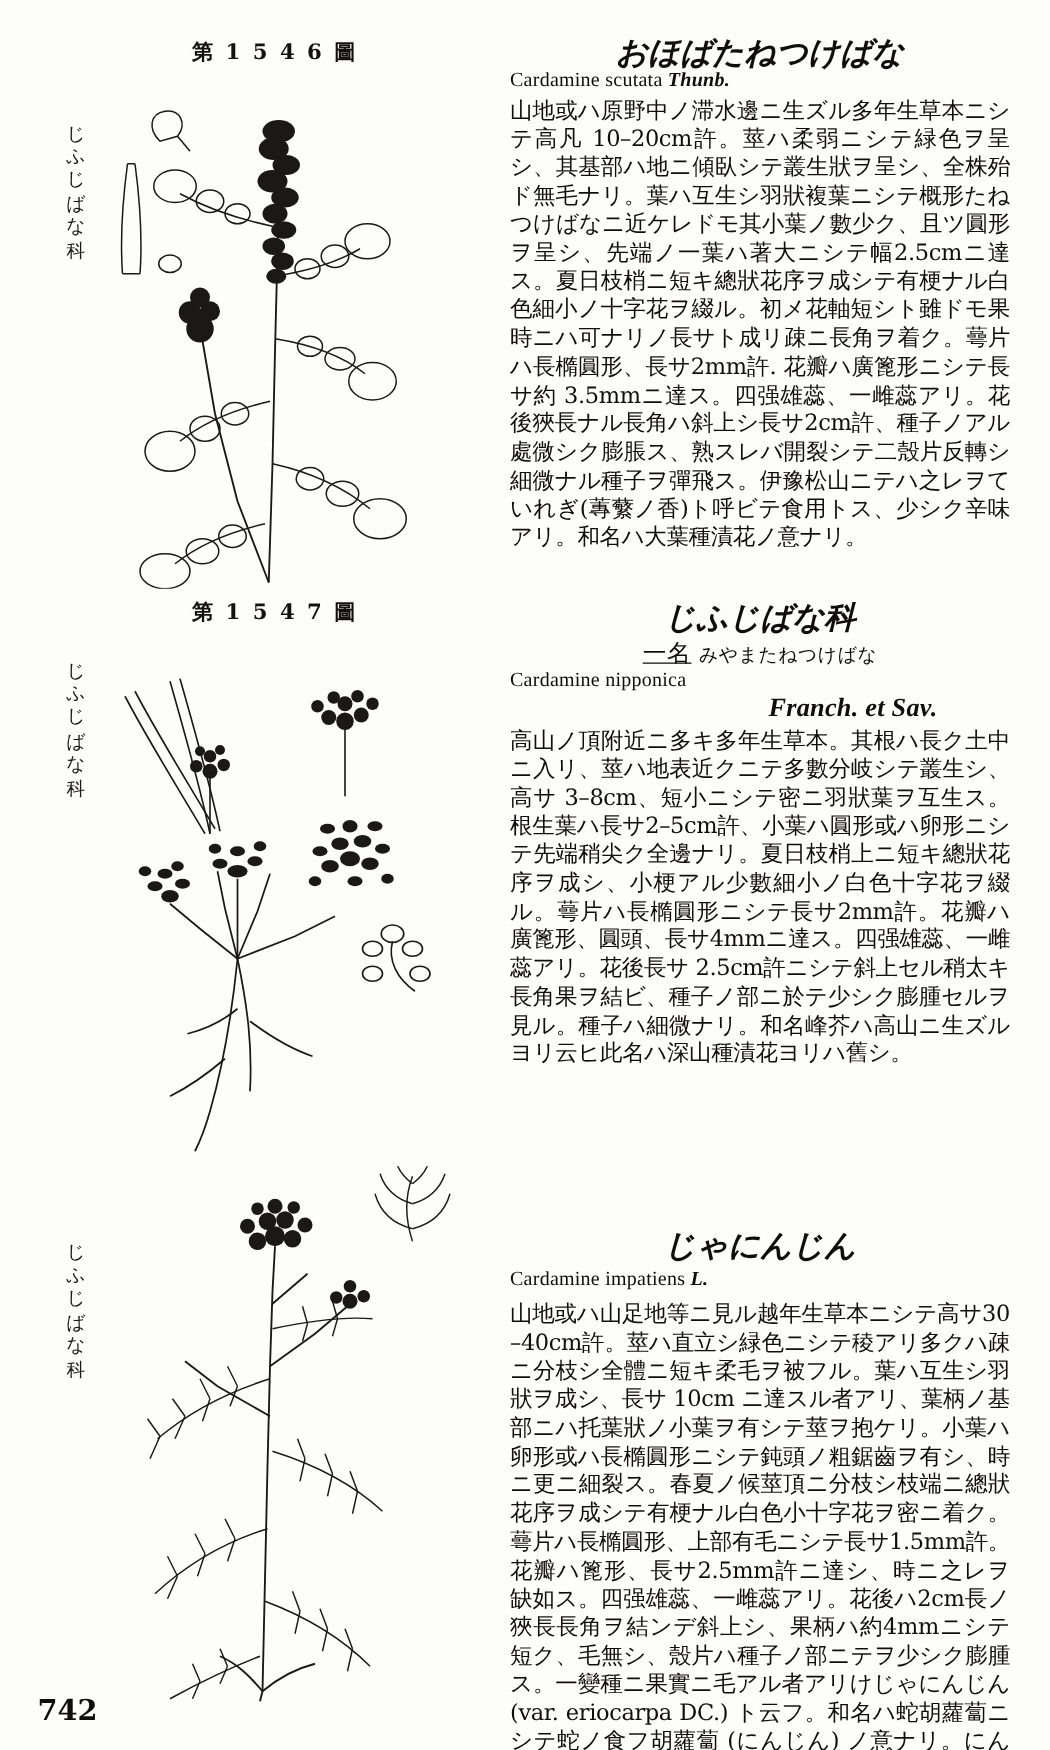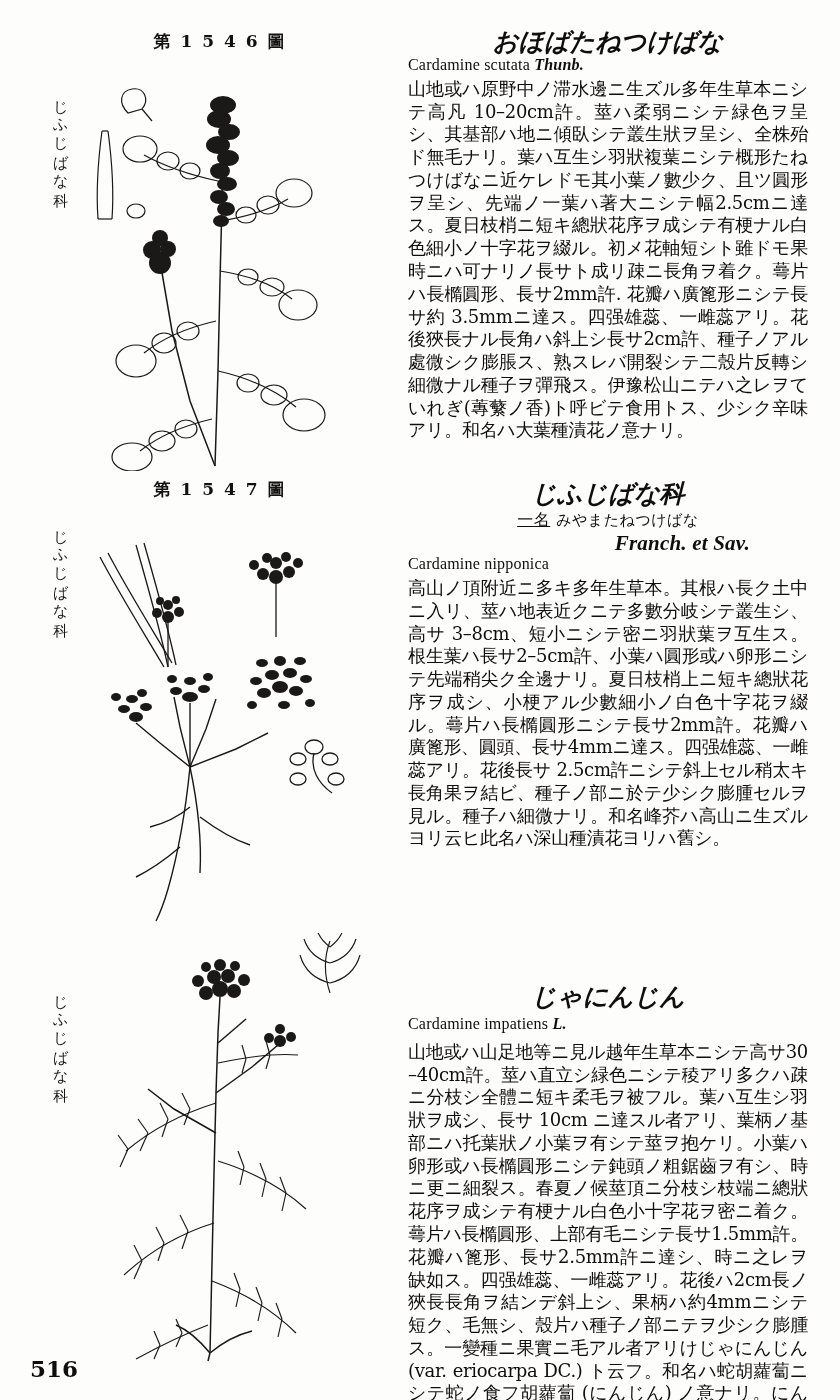--- a/index.html
+++ b/index.html
@@ -66,21 +66,21 @@
     font-style: italic;
   }
   .alt-line {
     font-size: 15px;
     text-align: center;
     font-family: "DejaVu Serif", serif;
     letter-spacing: 0.5px;
     margin-top: 2px;
   }
   .alt-line .ichimei {
-    font-size: 16px;
+    font-size: 19px;
     margin-right: 6px;
     text-decoration: underline;
   }
   .sci-name {
     font-size: 16px;
     font-family: "Liberation Serif", serif;
     letter-spacing: 0.2px;
     line-height: 1.15;
   }
   .sci-auth {
@@ -313,24 +313,24 @@
           </g>
         </svg>
       </div>
     </div>
 
     <div class="txt-col" style="left:408px;top:10px;width:400px;">
       <div class="jp-name slant">じふじばな科</div>
       <div class="alt-line">
         <span class="ichimei">一名</span><span>みやまたねつけばな</span>
       </div>
-      <div class="sci-name sci-auth" style="text-align:right;padding-right:58px;font-size:21px;">Franch. et Sav.</div>
       <div class="sci-name">
         <span>Cardamine nipponica</span>
       </div>
+      <div class="sci-name sci-auth" style="text-align:right;padding-right:58px;font-size:21px;">Franch. et Sav.</div>
       <div class="body-text">高山ノ頂附近ニ多キ多年生草本。其根ハ長ク土中ニ入リ、莖ハ地表近クニテ多數分岐シテ叢生シ、高サ 3–8cm、短小ニシテ密ニ羽狀葉ヲ互生ス。根生葉ハ長サ2–5cm許、小葉ハ圓形或ハ卵形ニシテ先端稍尖ク全邊ナリ。夏日枝梢上ニ短キ總狀花序ヲ成シ、小梗アル少數細小ノ白色十字花ヲ綴ル。蕚片ハ長橢圓形ニシテ長サ2mm許。花瓣ハ廣篦形、圓頭、長サ4mmニ達ス。四强雄蕊、一雌蕊アリ。花後長サ 2.5cm許ニシテ斜上セル稍太キ長角果ヲ結ビ、種子ノ部ニ於テ少シク膨腫セルヲ見ル。種子ハ細微ナリ。和名峰芥ハ高山ニ生ズルヨリ云ヒ此名ハ深山種漬花ヨリハ舊シ。</div>
     </div>
   </div>
 
   <div class="entry" style="left:0;top:915px;width:840px;height:470px;">
 
     <div class="fig-col" style="left:40px;top:0px;width:360px;">
       <div class="vert-label" style="left:12px;top:70px;">じふじばな科</div>
       <div class="fig-frame" style="left:0;top:18px;width:360px;height:430px;">
         <svg width="350" height="430" viewBox="0 0 350 430">
@@ -433,14 +433,14 @@
     <div class="txt-col" style="left:408px;top:68px;width:400px;">
       <div class="jp-name slant">じゃにんじん</div>
       <div class="sci-name" style="margin-top:4px;">
         <span>Cardamine impatiens</span>
         <span class="sci-auth">L.</span>
       </div>
       <div class="body-text" style="margin-top:8px;">山地或ハ山足地等ニ見ル越年生草本ニシテ高サ30–40cm許。莖ハ直立シ緑色ニシテ稜アリ多クハ疎ニ分枝シ全體ニ短キ柔毛ヲ被フル。葉ハ互生シ羽狀ヲ成シ、長サ 10cm ニ達スル者アリ、葉柄ノ基部ニハ托葉狀ノ小葉ヲ有シテ莖ヲ抱ケリ。小葉ハ卵形或ハ長橢圓形ニシテ鈍頭ノ粗鋸齒ヲ有シ、時ニ更ニ細裂ス。春夏ノ候莖頂ニ分枝シ枝端ニ總狀花序ヲ成シテ有梗ナル白色小十字花ヲ密ニ着ク。蕚片ハ長橢圓形、上部有毛ニシテ長サ1.5mm許。花瓣ハ篦形、長サ2.5mm許ニ達シ、時ニ之レヲ缺如ス。四强雄蕊、一雌蕊アリ。花後ハ2cm長ノ狹長長角ヲ結ンデ斜上シ、果柄ハ約4mmニシテ短ク、毛無シ、殼片ハ種子ノ部ニテヲ少シク膨腫ス。一變種ニ果實ニ毛アル者アリけじゃにんじん (var. eriocarpa DC.) ト云フ。和名ハ蛇胡蘿蔔ニシテ蛇ノ食フ胡蘿蔔 (にんじん) ノ意ナリ。にんじんハ其葉ノ狀ニ由ルナラン。漢名  水花菜(慣用)</div>
     </div>
   </div>
 
-  <div class="page-num">516</div>
+  <div class="page-num">742</div>
 </div>
 
 </body></html>

